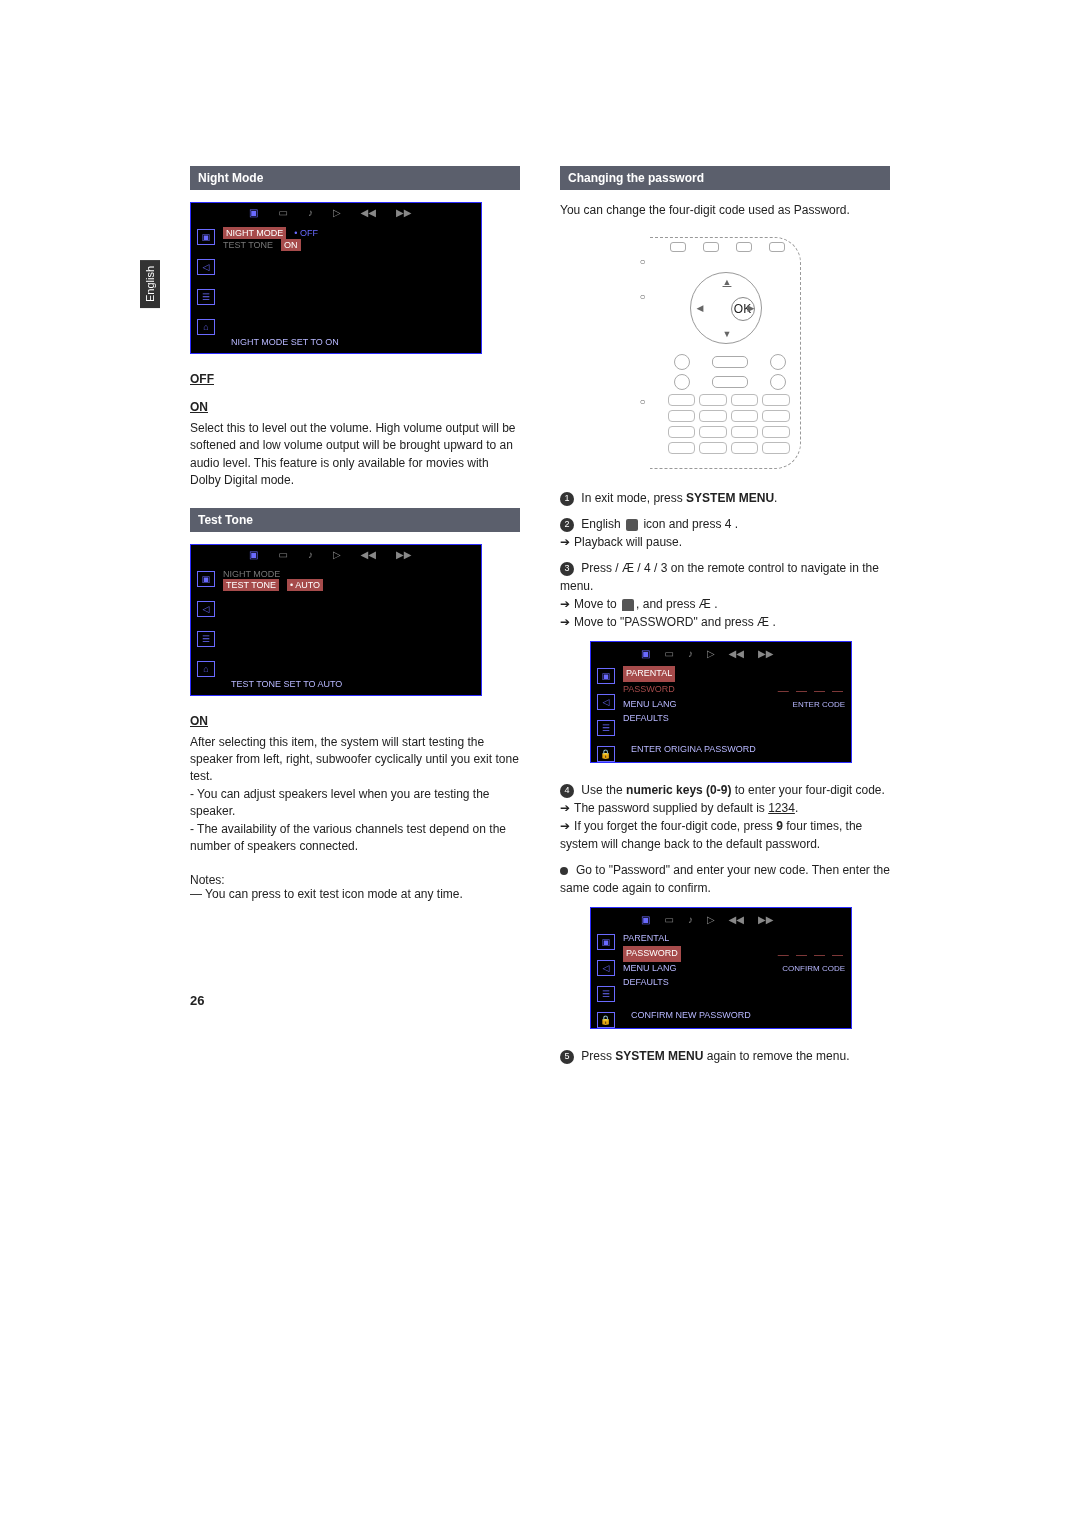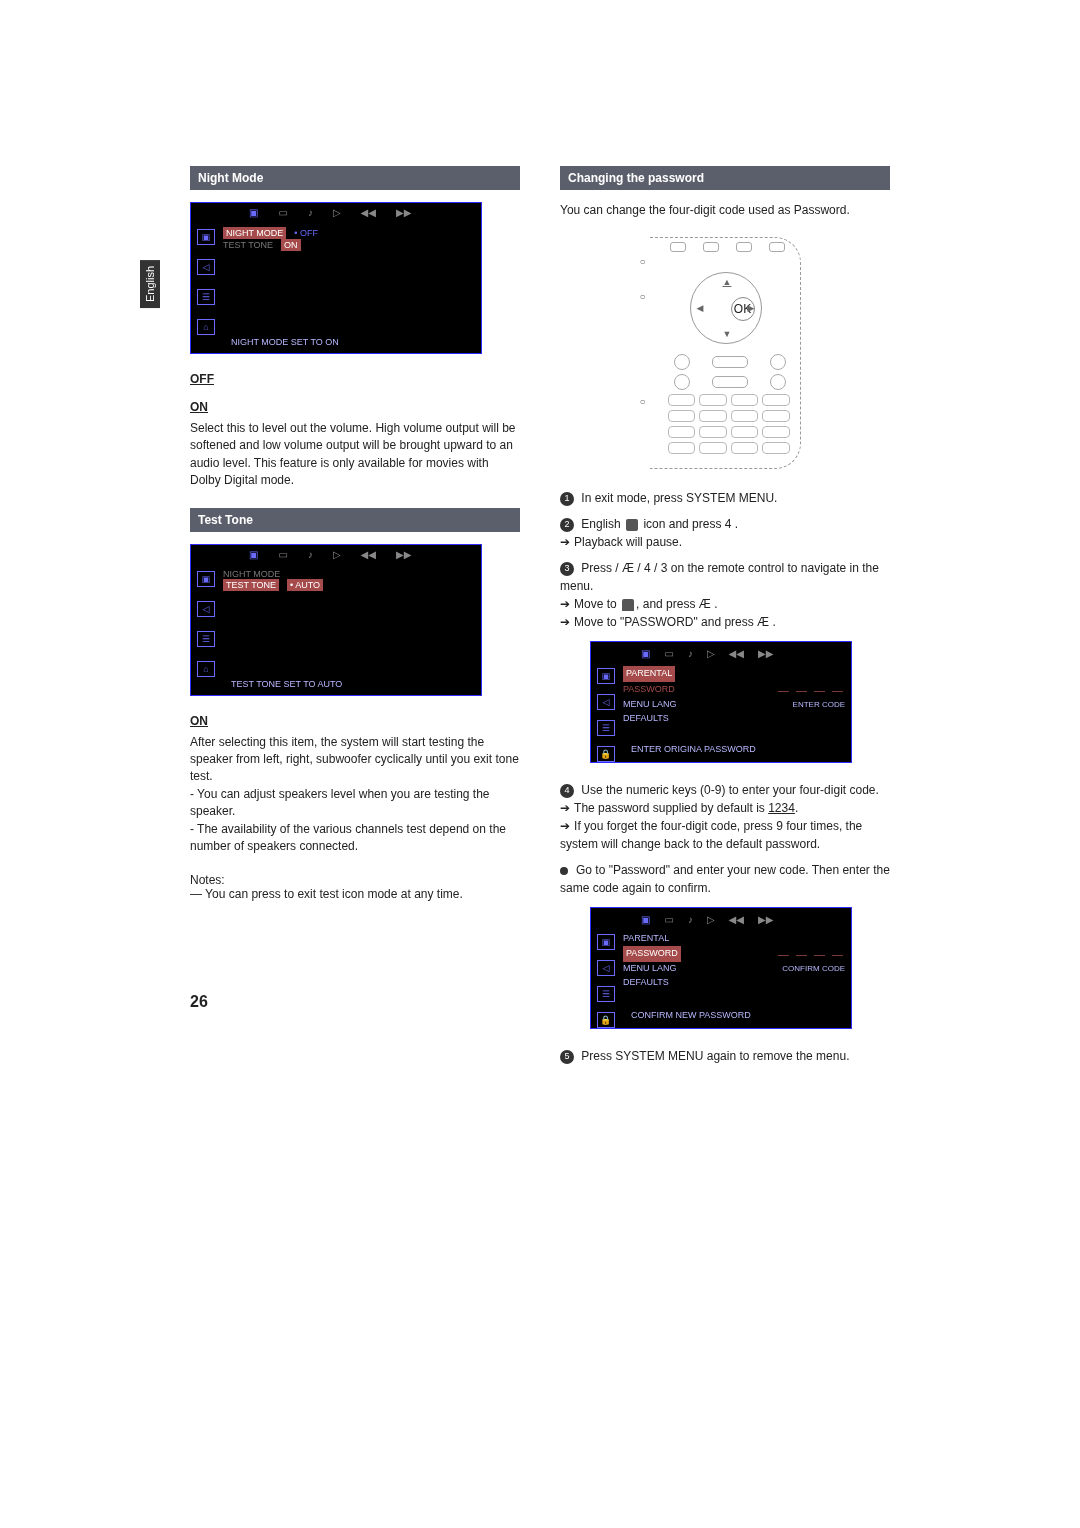--- a/index.html
+++ b/index.html
@@ -57,21 +57,21 @@
     font-size: 12px;
     font-weight: bold;
     text-decoration: underline;
     margin: 14px 0 2px 0;
   }
   .notes {
     font-size: 12px;
     margin-top: 14px;
   }
   .page-number {
-    font-size: 16px;
+    font-size: 13px;
     margin-top: 92px;
     font-weight: bold;
   }
   
   .osd {
     background: #000;
     border: 1px solid #2c2cff;
     width: 290px;
     height: 150px;
     margin: 10px 0 18px 0;
@@ -221,21 +221,21 @@
     margin:0 2px;
   }
   .il-lock {
     display:inline-block;
     width:12px; height:12px;
     background:#555;
     border-radius:2px 2px 0 0;
     vertical-align:middle;
     margin:0 2px;
   }
-  b, strong { font-weight:normal; }
+  b, strong { font-weight:bold; }
   .u { text-decoration: underline; }
 </style>
 </head>
 <body>
 
 <div class="page">
 
   <div class="side-tab">English</div>
 
 

